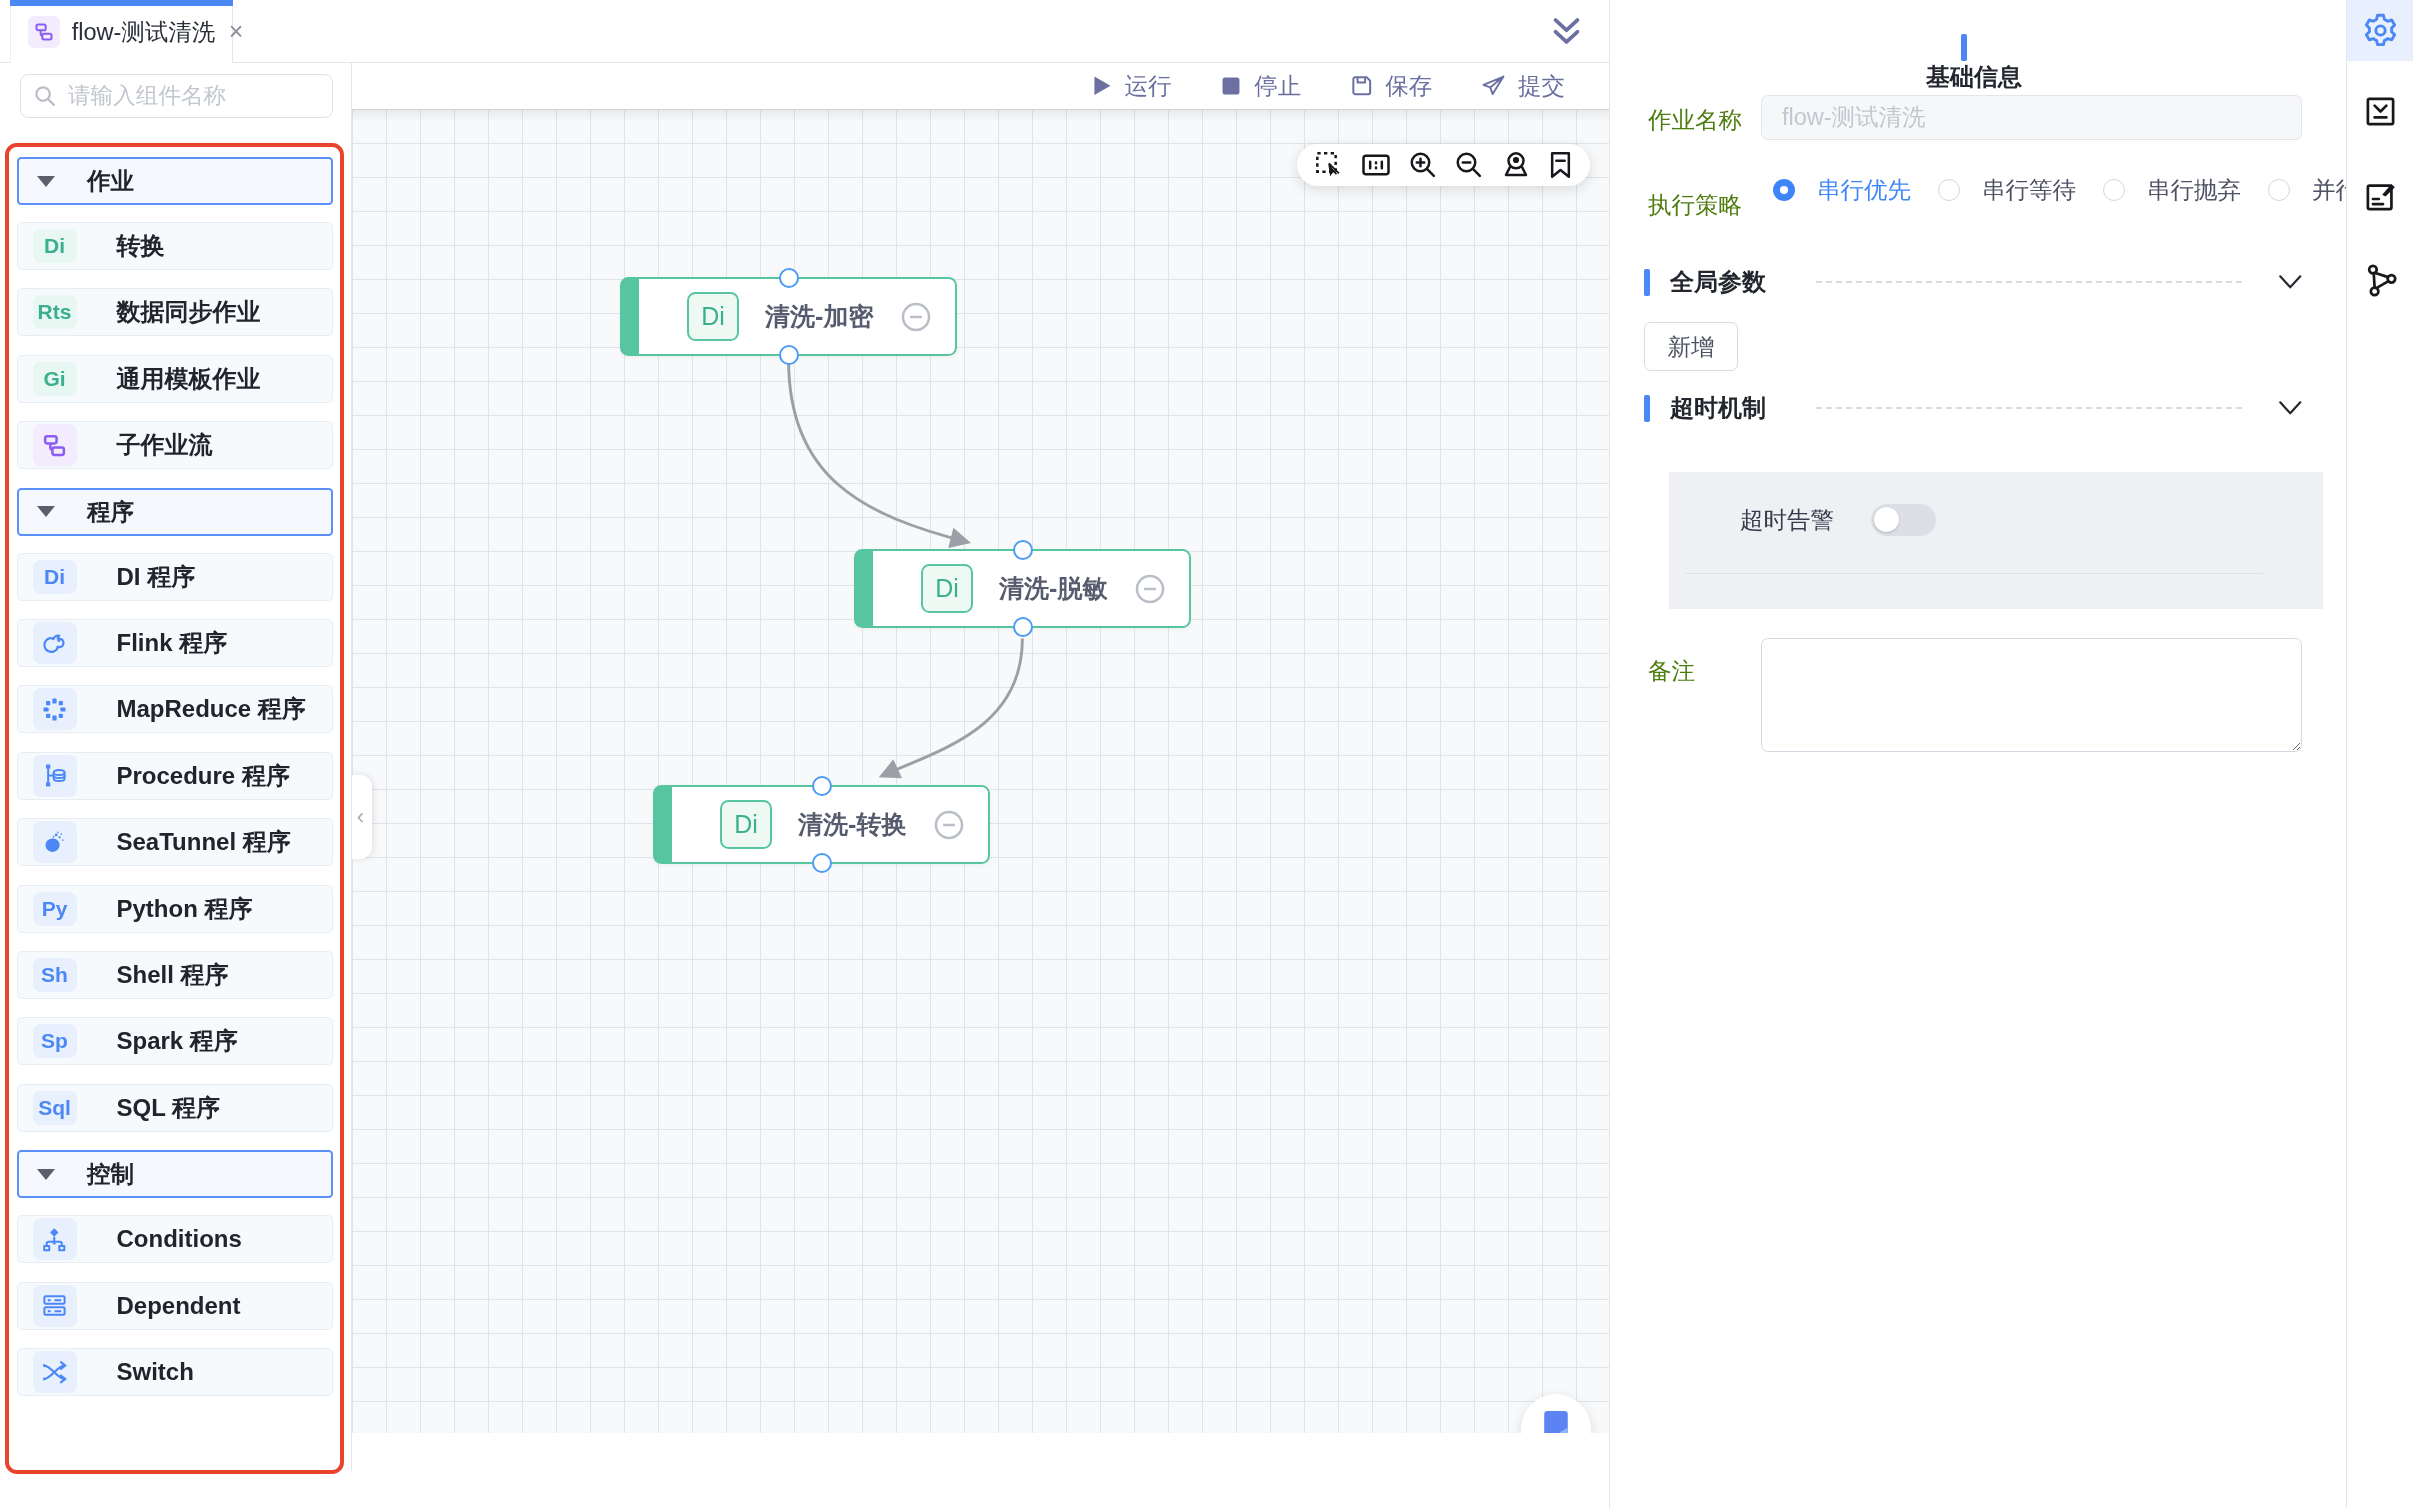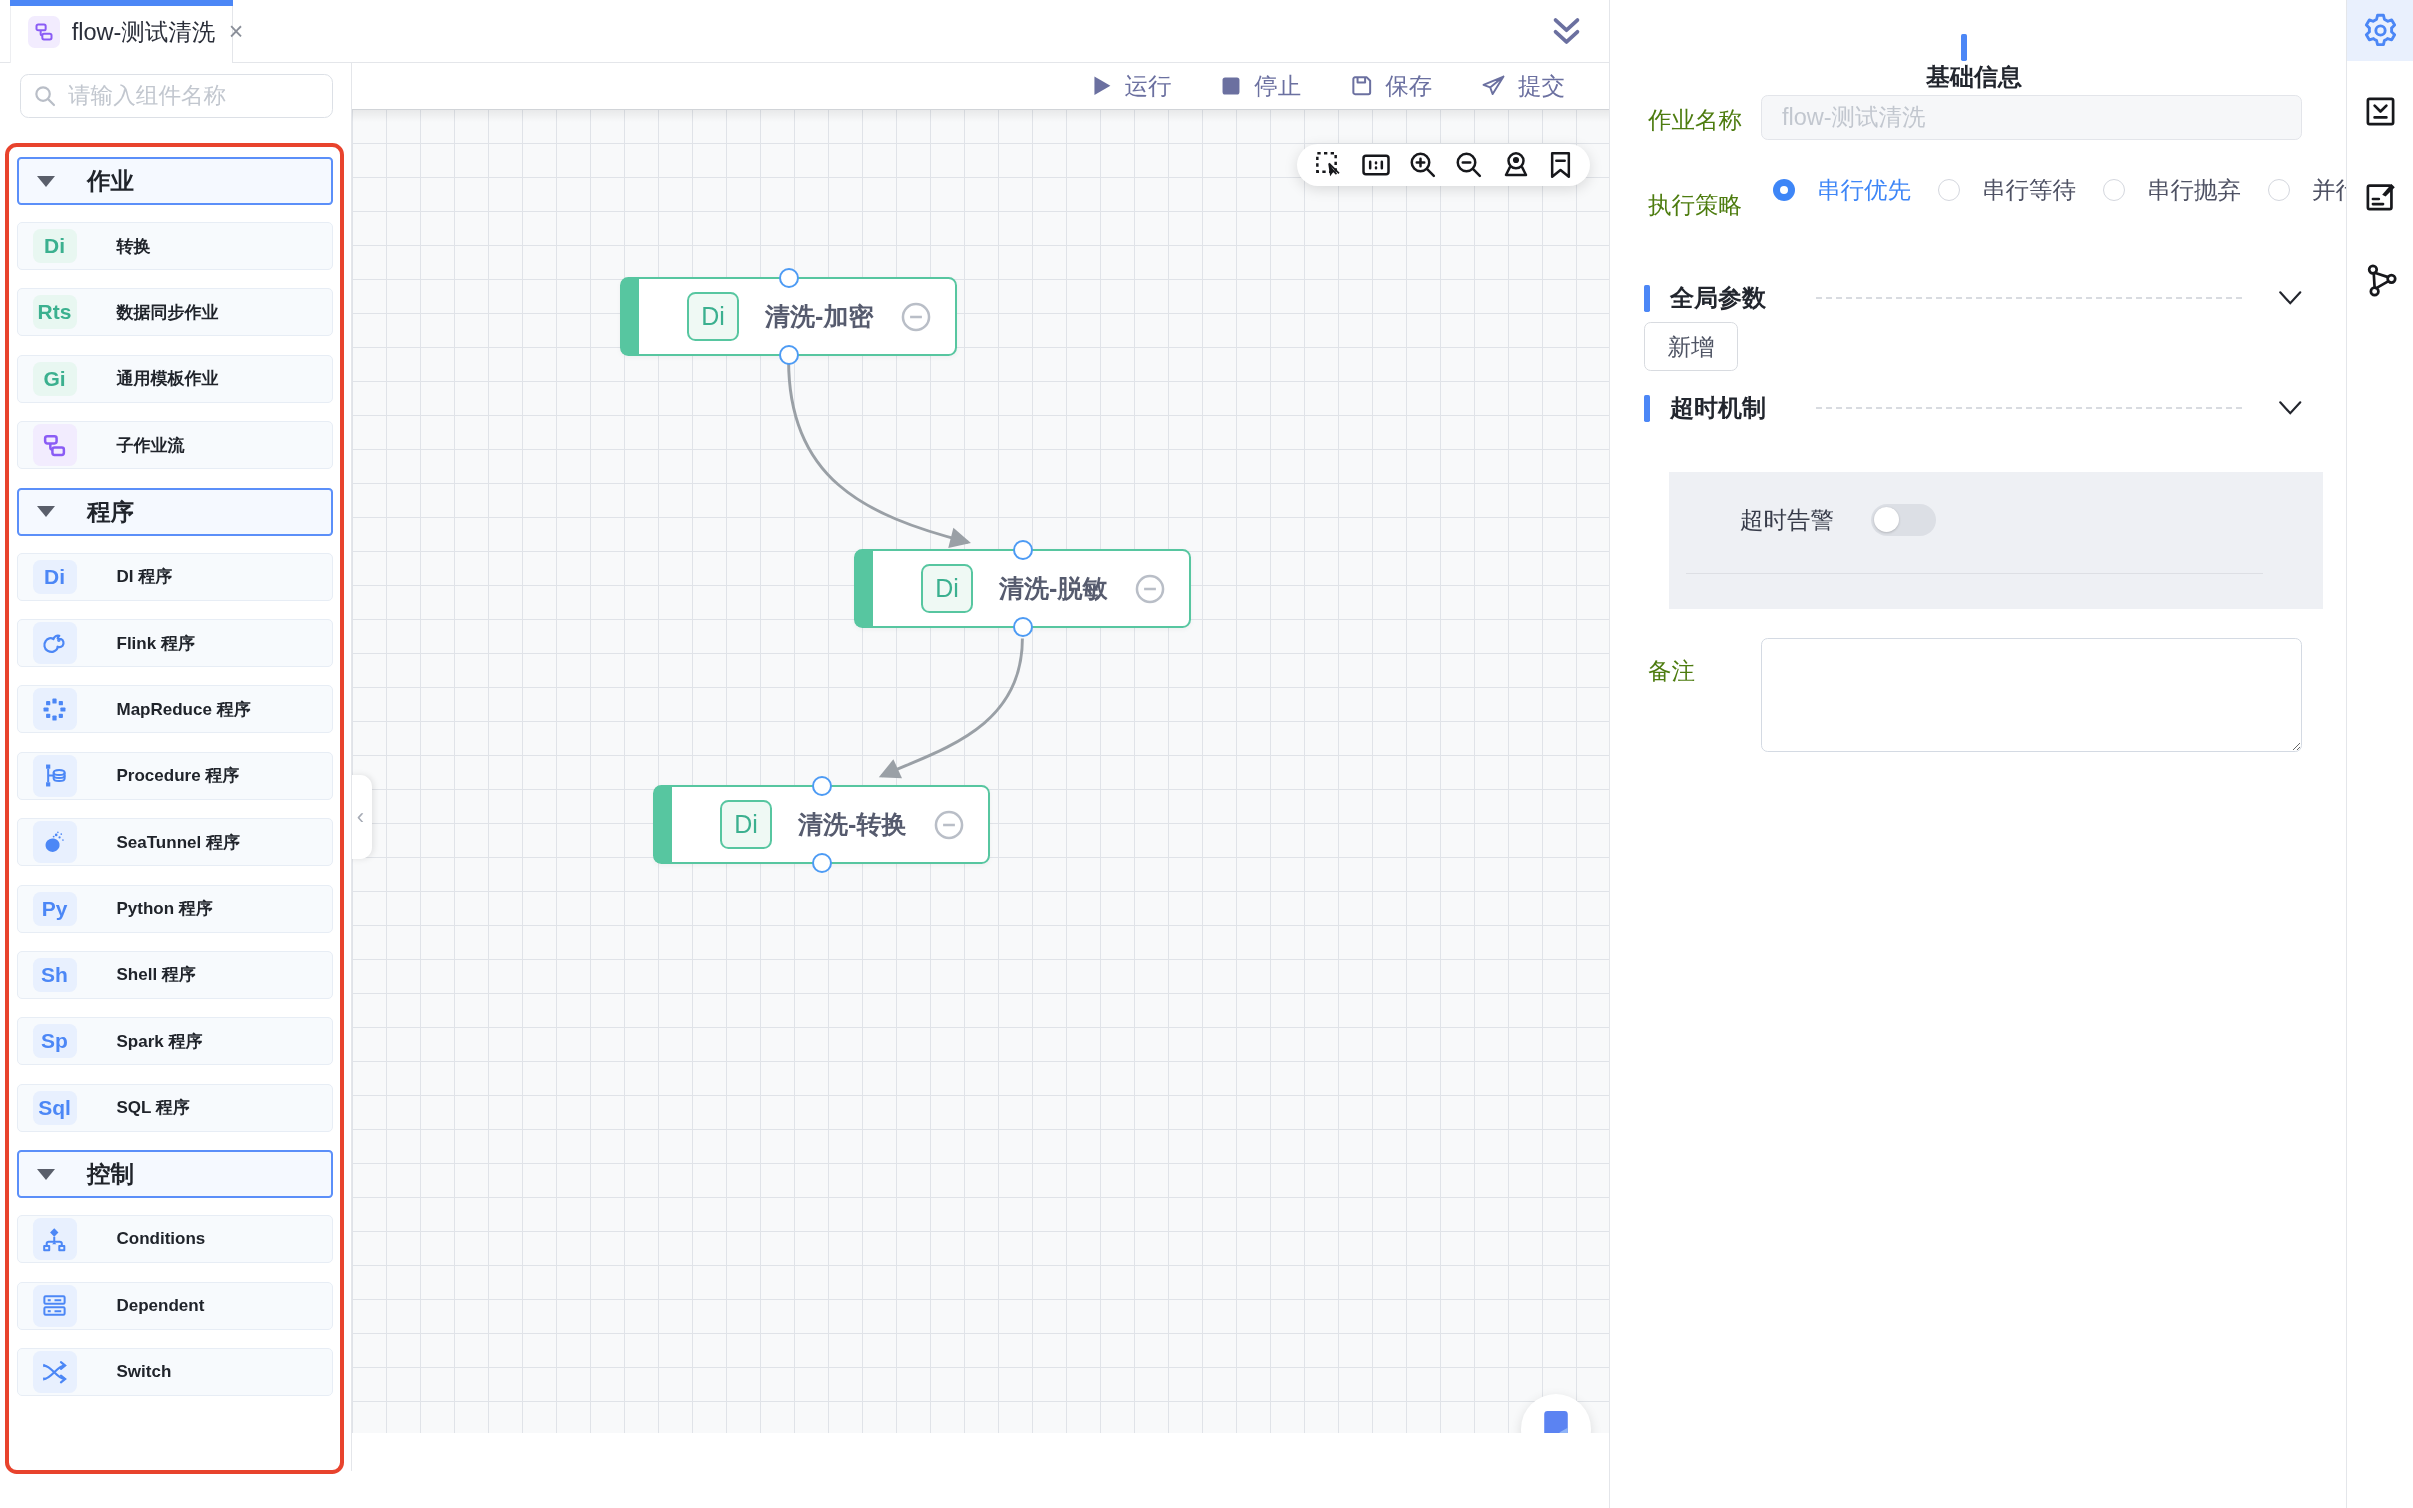--- a/index.html
+++ b/index.html
@@ -26,21 +26,21 @@
   .sec-header { height:48px; border:2.1px solid #5B8FF9; border-radius:4.2px; background:#F5F9FF; display:flex; align-items:center; padding:0 18.4px; margin:1.7px 0 17px 0; }
   .sec-arrow { width:0; height:0; border-left:9.2px solid transparent; border-right:9.2px solid transparent; border-top:11.7px solid #5A5F6B; margin-right:32px; }
   .sec-label { font-size:23.5px; font-weight:bold; color:#20242B; }
   .palette-item { height:48px; background:#F7FAFD; border:1.3px solid #E7EDF5; border-radius:5px; display:flex; align-items:center; padding:0 15px; margin-bottom:18.4px; cursor:grab; }
   .badge { min-width:44px; height:34px; border-radius:7.5px; display:flex; align-items:center; justify-content:center; font-size:21px; font-weight:bold; flex:none; }
   .badge.green  { color:#3BB08F; background:#E8F7F1; }
   .badge.orange { color:#F0A63A; background:#FCF4E4; }
   .badge.blue   { color:#4C87F6; background:#E8F0FE; }
   .badge.purple { color:#8A5CF5; background:#F2ECFE; }
   .badge.iconic { height:42px; }
-  .item-label { font-size:17px; font-weight:bold; color:#20242B; margin-left:40px; white-space:nowrap; }
+  .item-label { font-size:24px; font-weight:bold; color:#20242B; margin-left:40px; white-space:nowrap; }
 
   
   .canvas { position:absolute; left:352px; top:63px; width:1257px; height:1408px; }
   .canvas-toolbar { position:absolute; left:0; top:0; width:100%; height:46px; background:#fff; display:flex; align-items:center; justify-content:flex-end; gap:49px; padding-right:44px; }
   .tb-btn { display:flex; align-items:center; gap:11.7px; color:#6B70A0; font-size:23.5px; cursor:pointer;text-align:center; }
   .canvas-grid { position:absolute; left:0; top:46px; width:1257px; height:1324px; background-color:#F8F9FA;
     background-image:linear-gradient(#E0E3E8 0.8px,transparent 0.8px),linear-gradient(90deg,#E0E3E8 0.8px,transparent 0.8px);
     background-size:34px 34px; overflow:hidden; }
   .canvas-grid::before { content:''; position:absolute; left:0; right:0; top:0; height:13.4px; background:linear-gradient(rgba(0,0,0,.07),transparent); pointer-events:none; }
 
@@ -508,21 +508,21 @@
           <span class="radio"></span>
           <span class="opt-label">串行抛弃</span>
         </div>
 
         <div class="opt unselected">
           <span class="radio"></span>
           <span class="opt-label">并行</span>
         </div>
       </div>
 
-    <div class="rp-header" style="top:282px;">
+    <div class="rp-header" style="top:266px;">
       <span class="rp-bar"></span>
       <span class="rp-title">全局参数</span>
       <span class="rp-dash"></span>
       <span class="rp-chevron">
         <svg width="28.5" height="18.4" viewBox="0 0 34 22" fill="none" stroke="#23262E" stroke-width="2.6" stroke-linecap="round">
             <path d="M5 4 L17 17 L29 4"></path>
           </svg>
       </span>
     </div>
 

